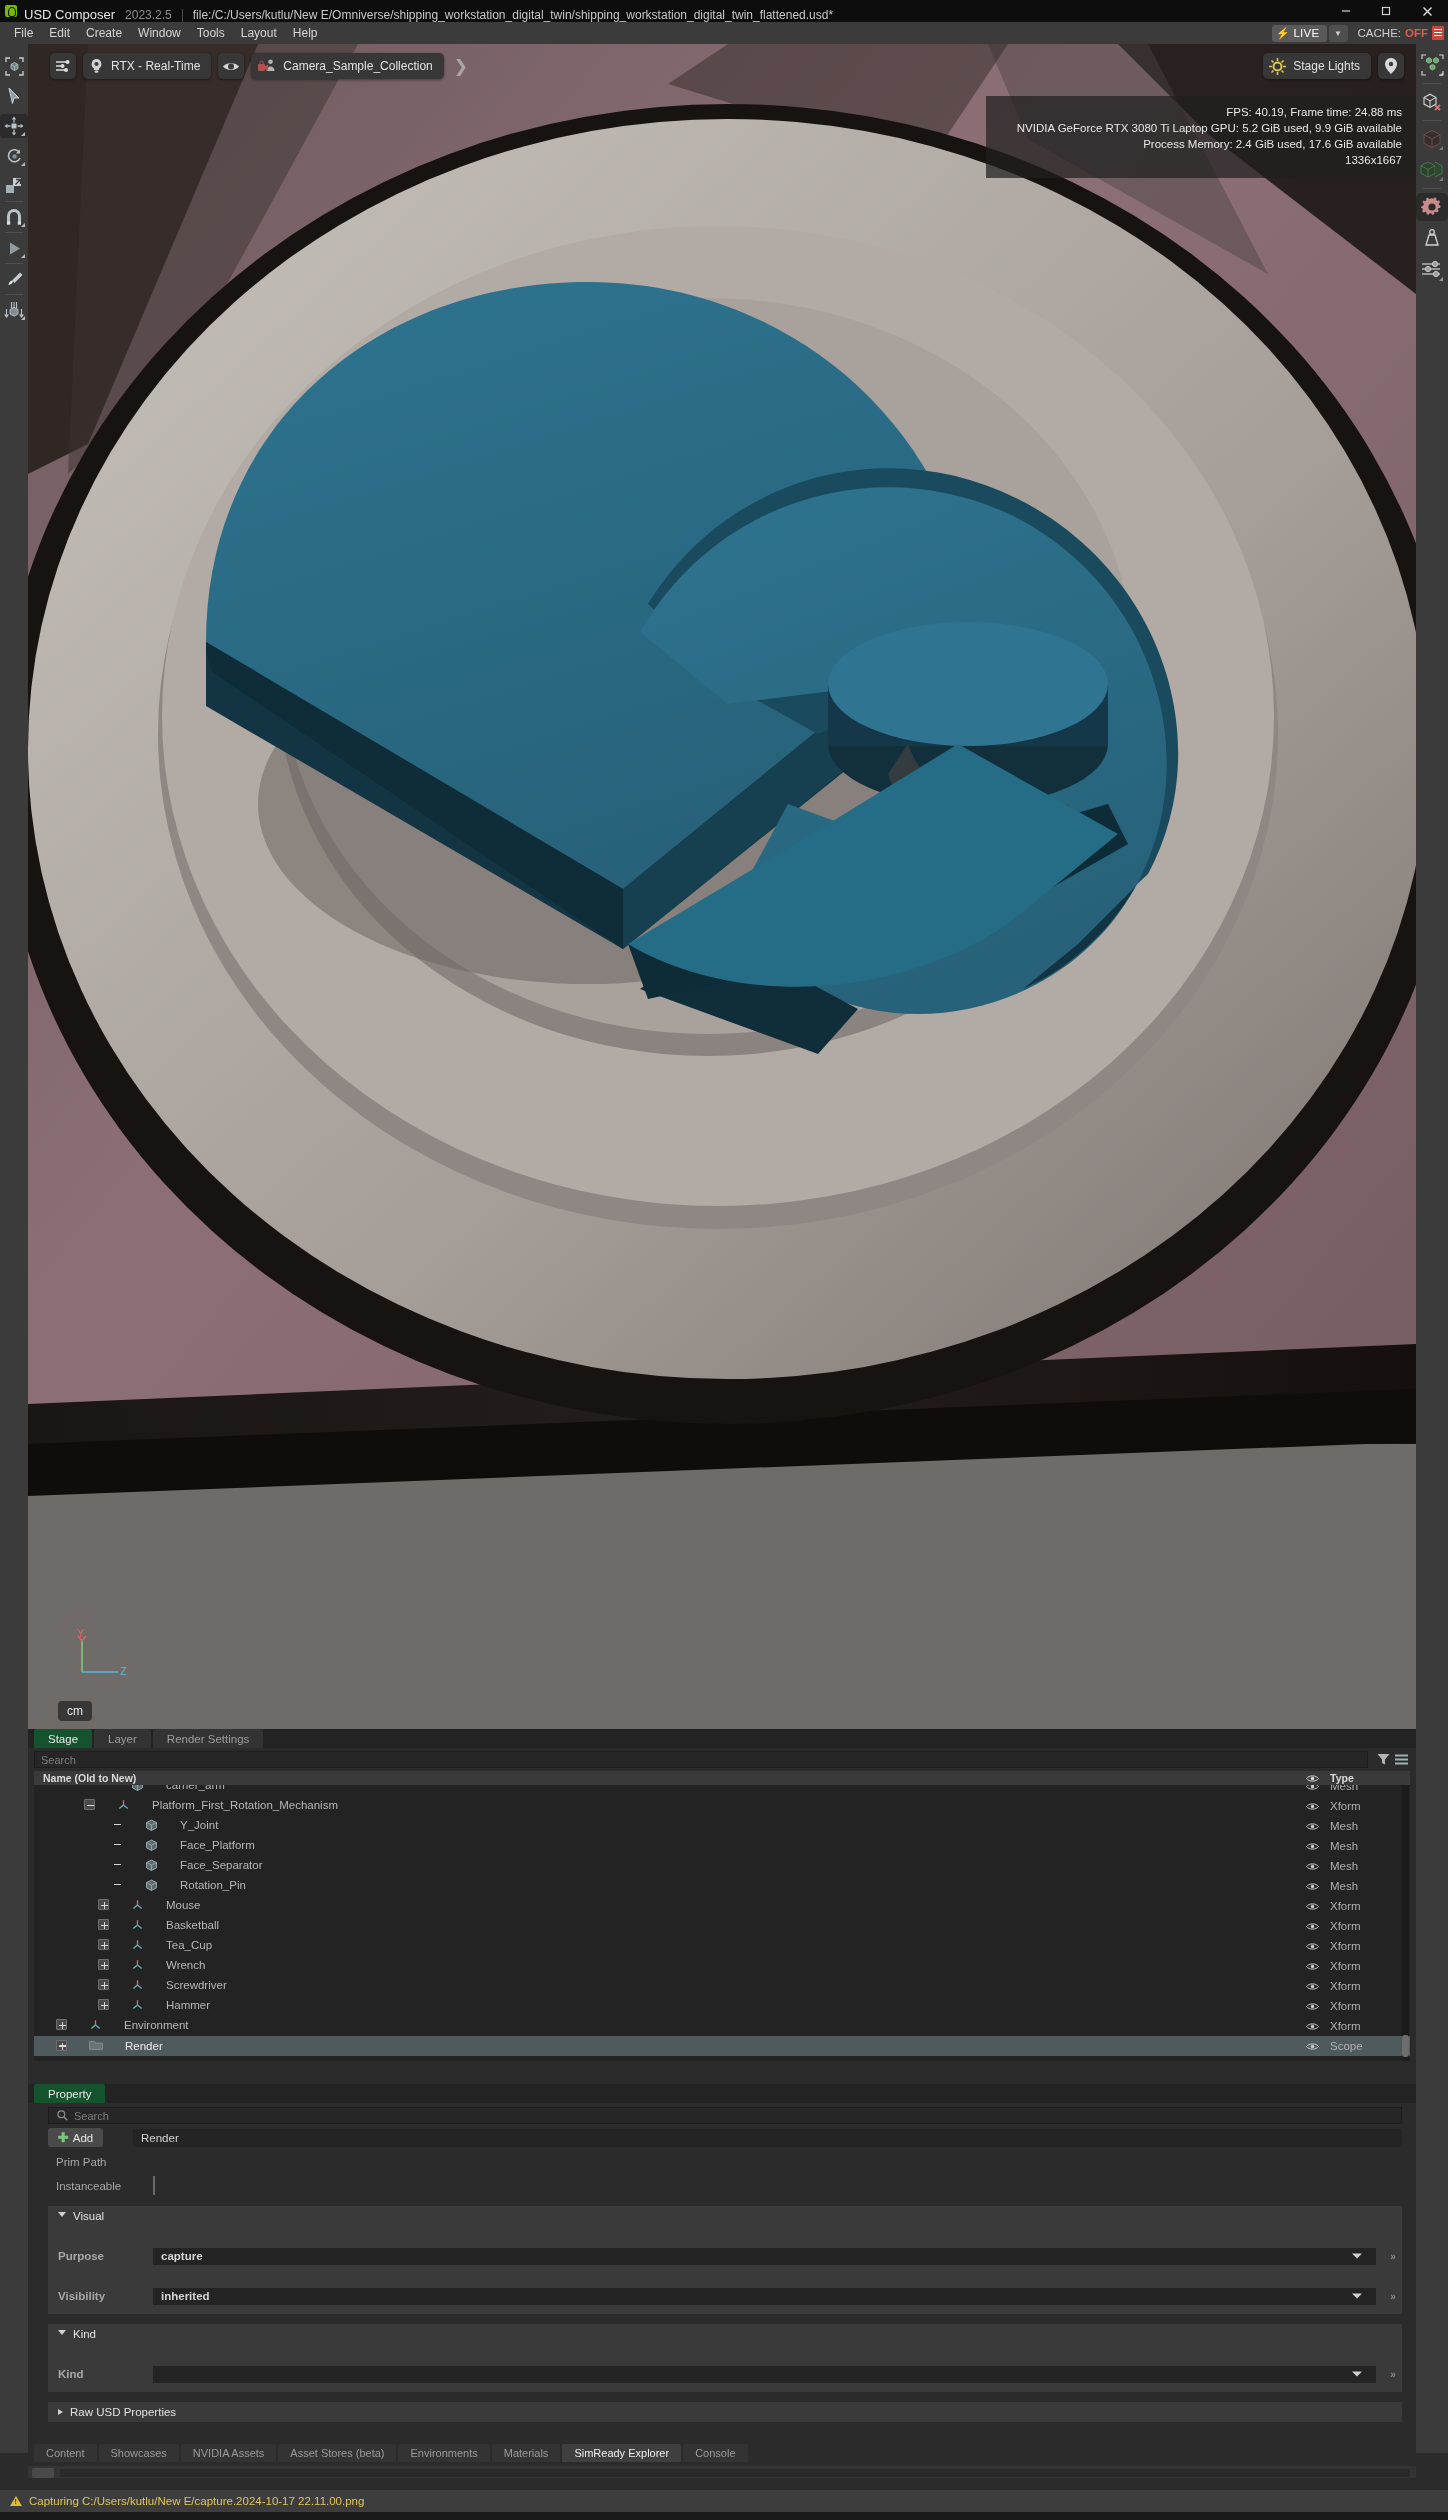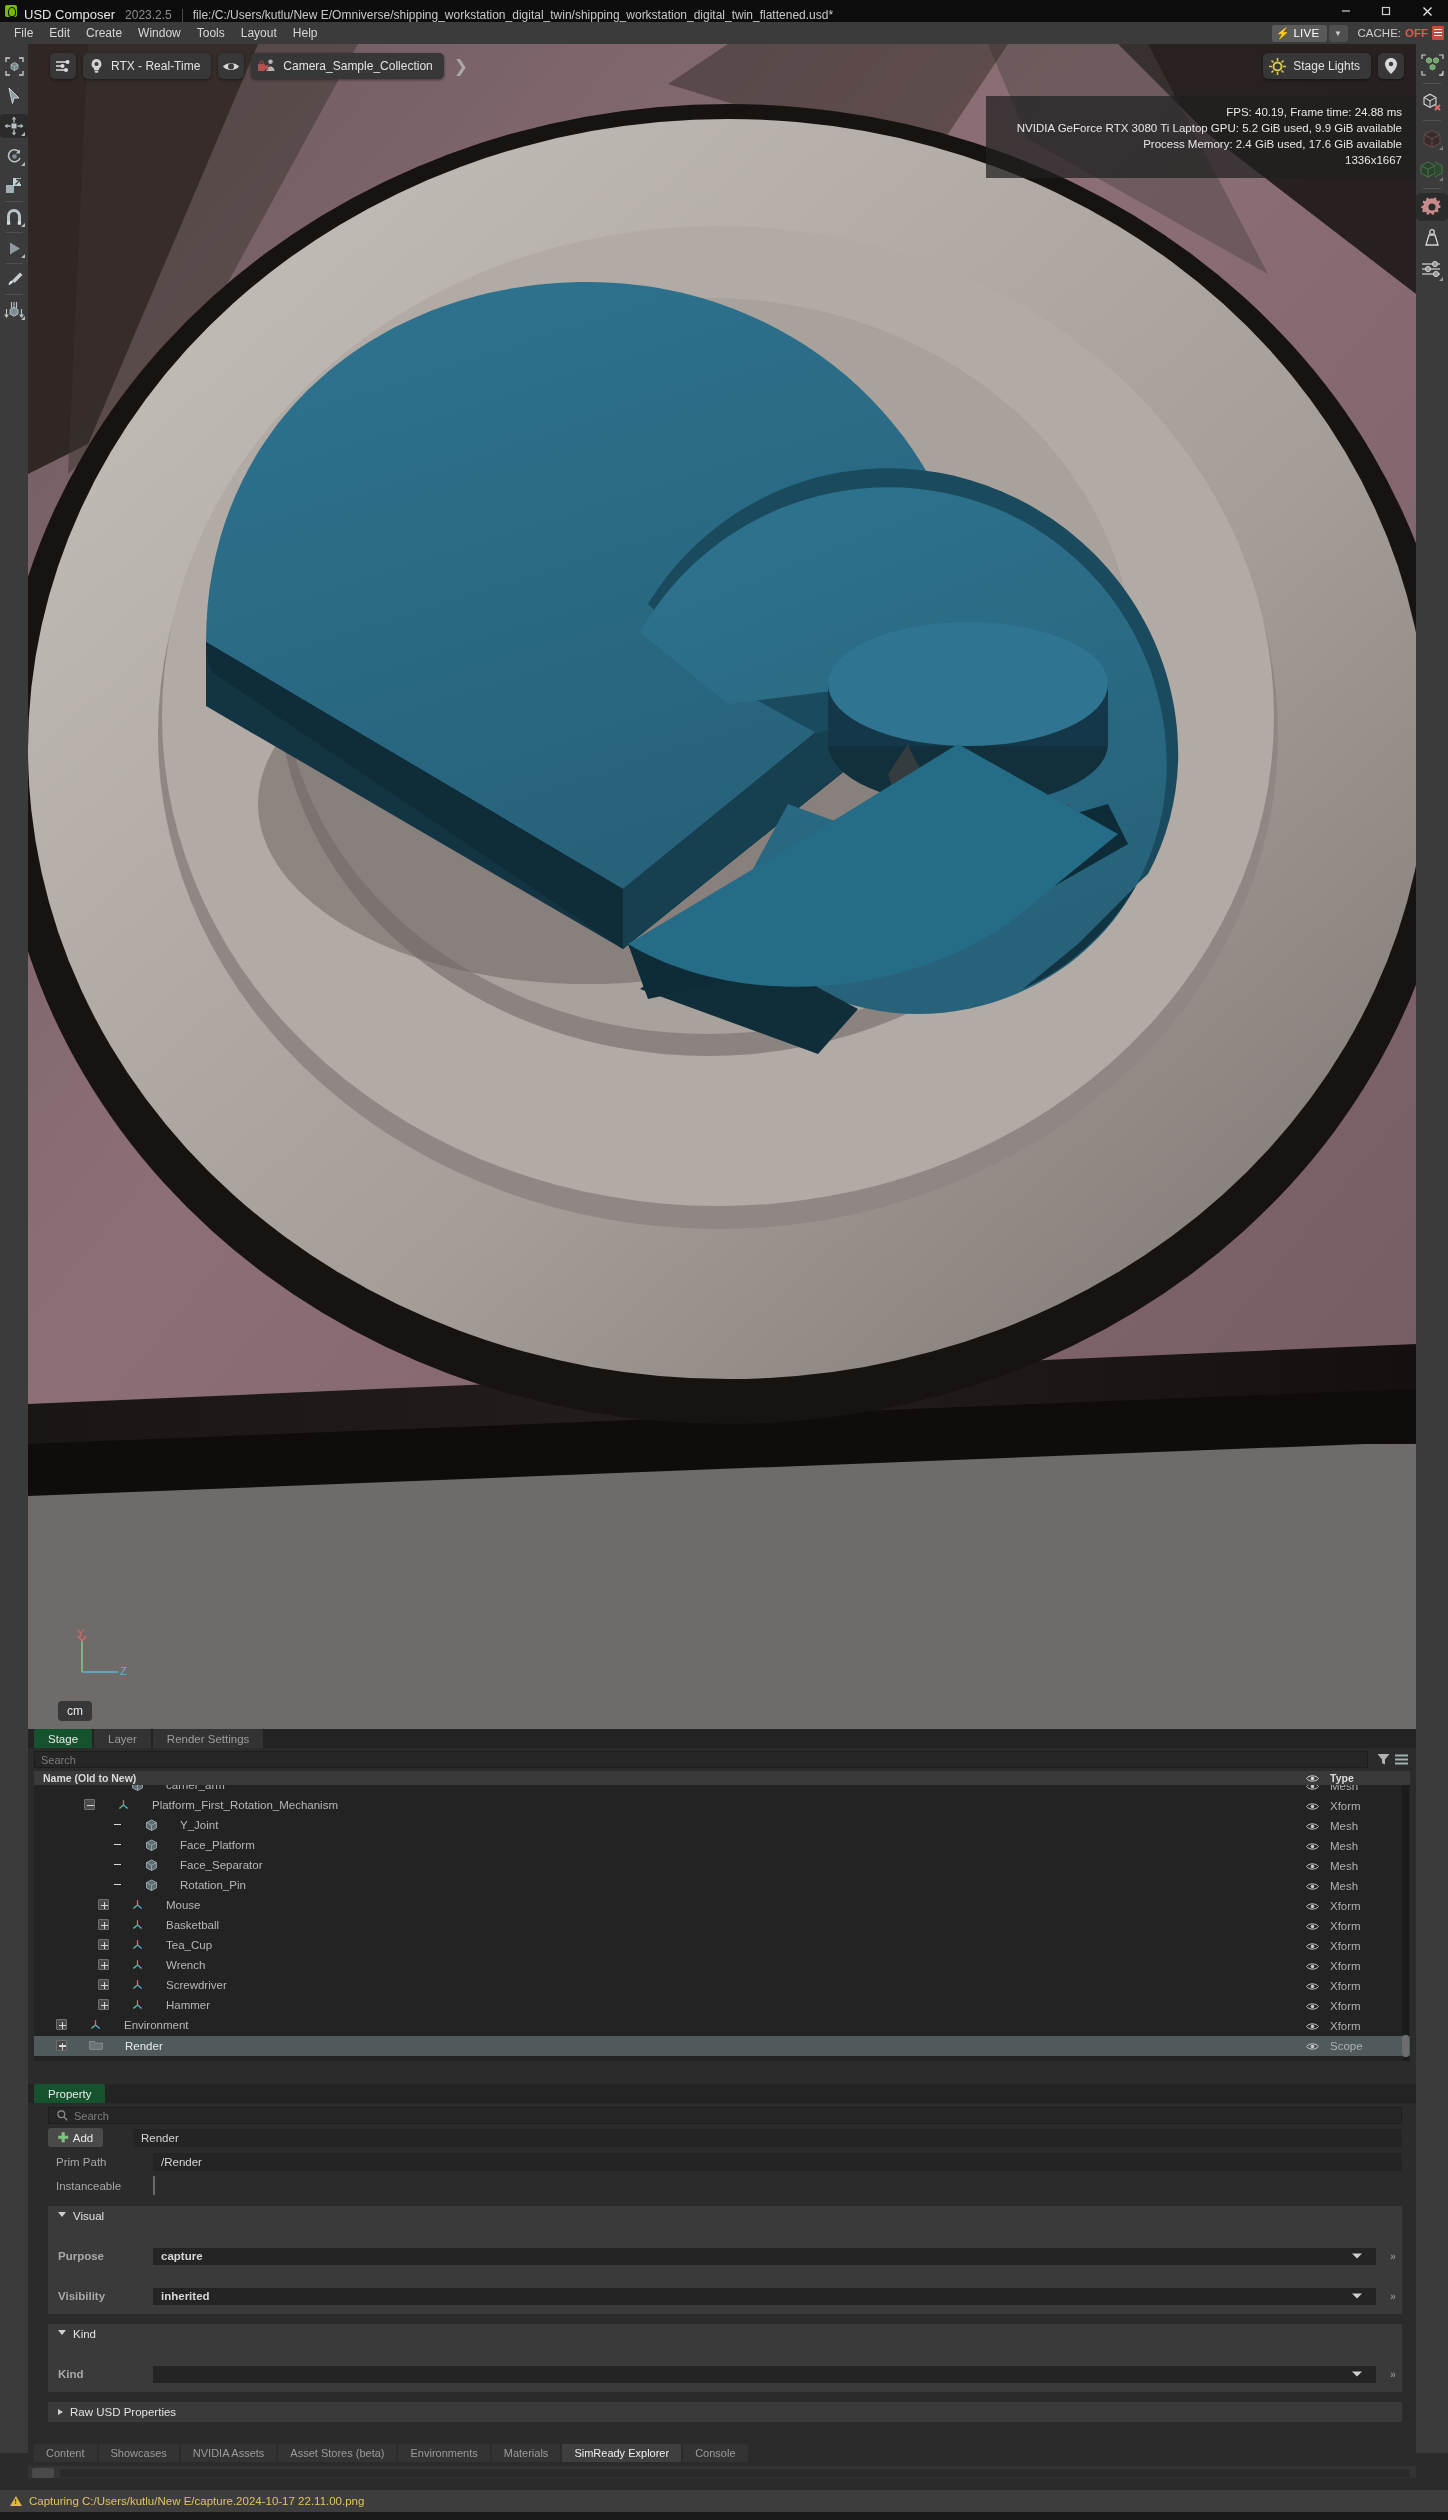--- a/index.html
+++ b/index.html
@@ -799,21 +799,20 @@
       <div class="addbtn">
         <span class="plus">✚</span>
         <span>Add</span>
       </div>
       <div style="width:30px"></div>
       <div class="prop-field">Render</div>
     </div>
 
     <div class="prop-row">
       <div class="prop-label">Prim Path</div>
-      <div class="prop-field">/Render</div>
     </div>
 
     <div class="prop-row">
       <div class="prop-label">Instanceable</div>
       <div style="flex:1"><span class="chk"></span></div>
     </div>
 
     <div class="psection">
       <div class="ph">
         <span class="tri down"></span>

